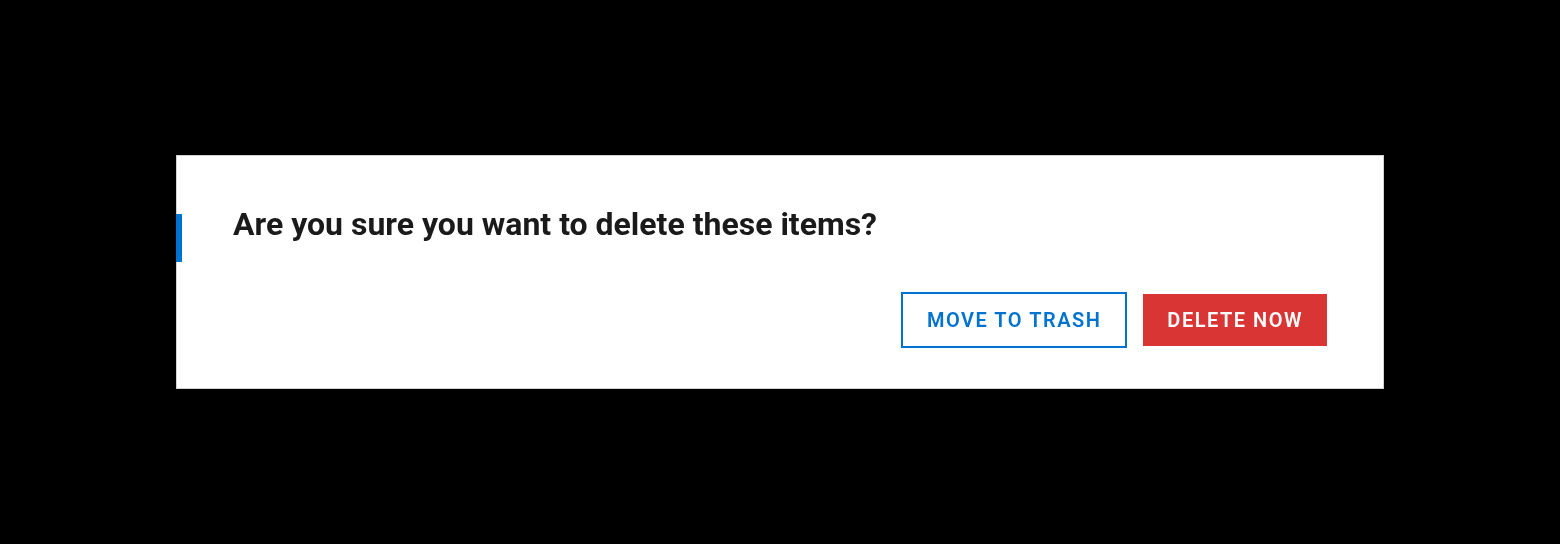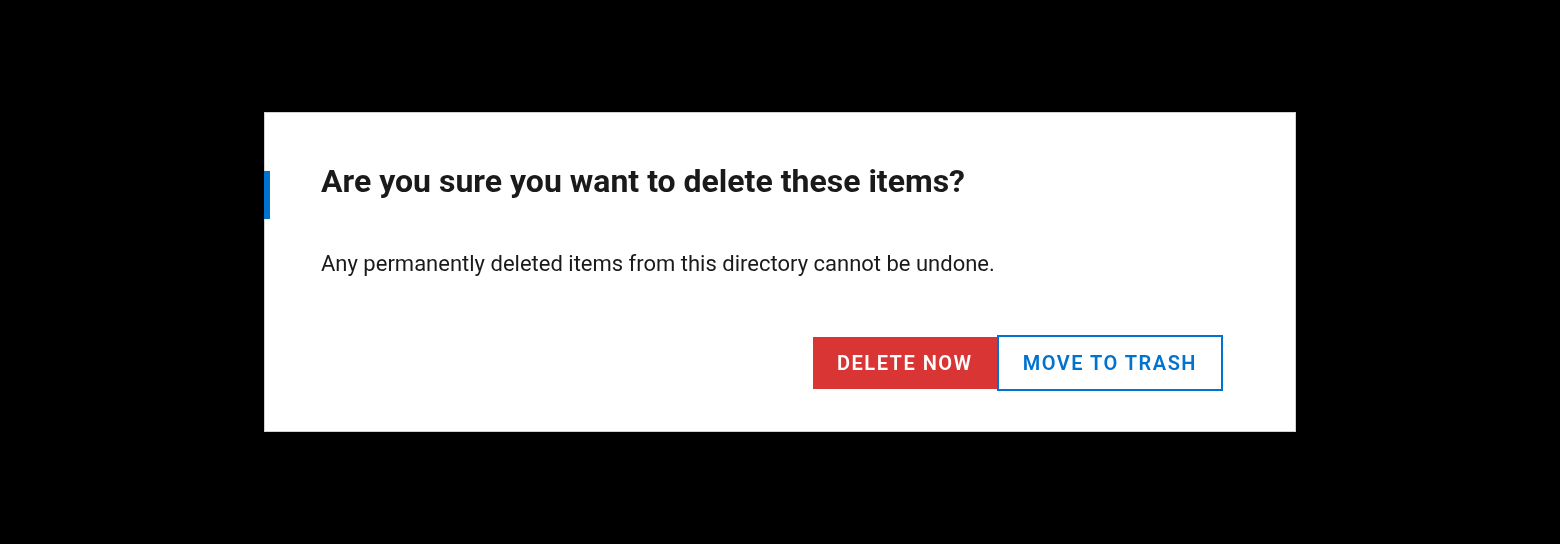--- a/index.html
+++ b/index.html
@@ -13,21 +13,21 @@
       background: #000000;
       font-family: -apple-system, BlinkMacSystemFont, "Segoe UI", Roboto, "Helvetica Neue", Arial, sans-serif;
       display: flex;
       align-items: center;
       justify-content: center;
     }
     .dialog-wrapper {
       position: relative;
     }
     .dialog {
-      width: 1032px;
+      width: 1208px;
       background: #ffffff;
       border: 1px solid #d0d0d0;
       box-shadow: 0 0 80px 30px rgba(0,0,0,0.6);
       padding: 48px 56px 40px 56px;
       position: relative;
     }
     .accent-bar {
       position: absolute;
       left: -1px;
       top: 58px;
@@ -82,20 +82,19 @@
       background: #d93535;
     }
   </style>
 </head>
 <body>
 
 <div class="dialog-wrapper">
   <div class="dialog">
     <div class="accent-bar"></div>
     <h2 class="dialog-title">Are you sure you want to delete these items?</h2>
-    <p class="dialog-body">Any permanently deleted items from this directory cannot be undone.</p>
     <div class="dialog-actions">
       <div class="spacer"></div>
+      <button class="btn btn-secondary">Move to Trash</button>
       <button class="btn btn-danger">Delete Now</button>
-      <button class="btn btn-secondary">Move to Trash</button>
     </div>
   </div>
 </div>
 
 </body></html>

